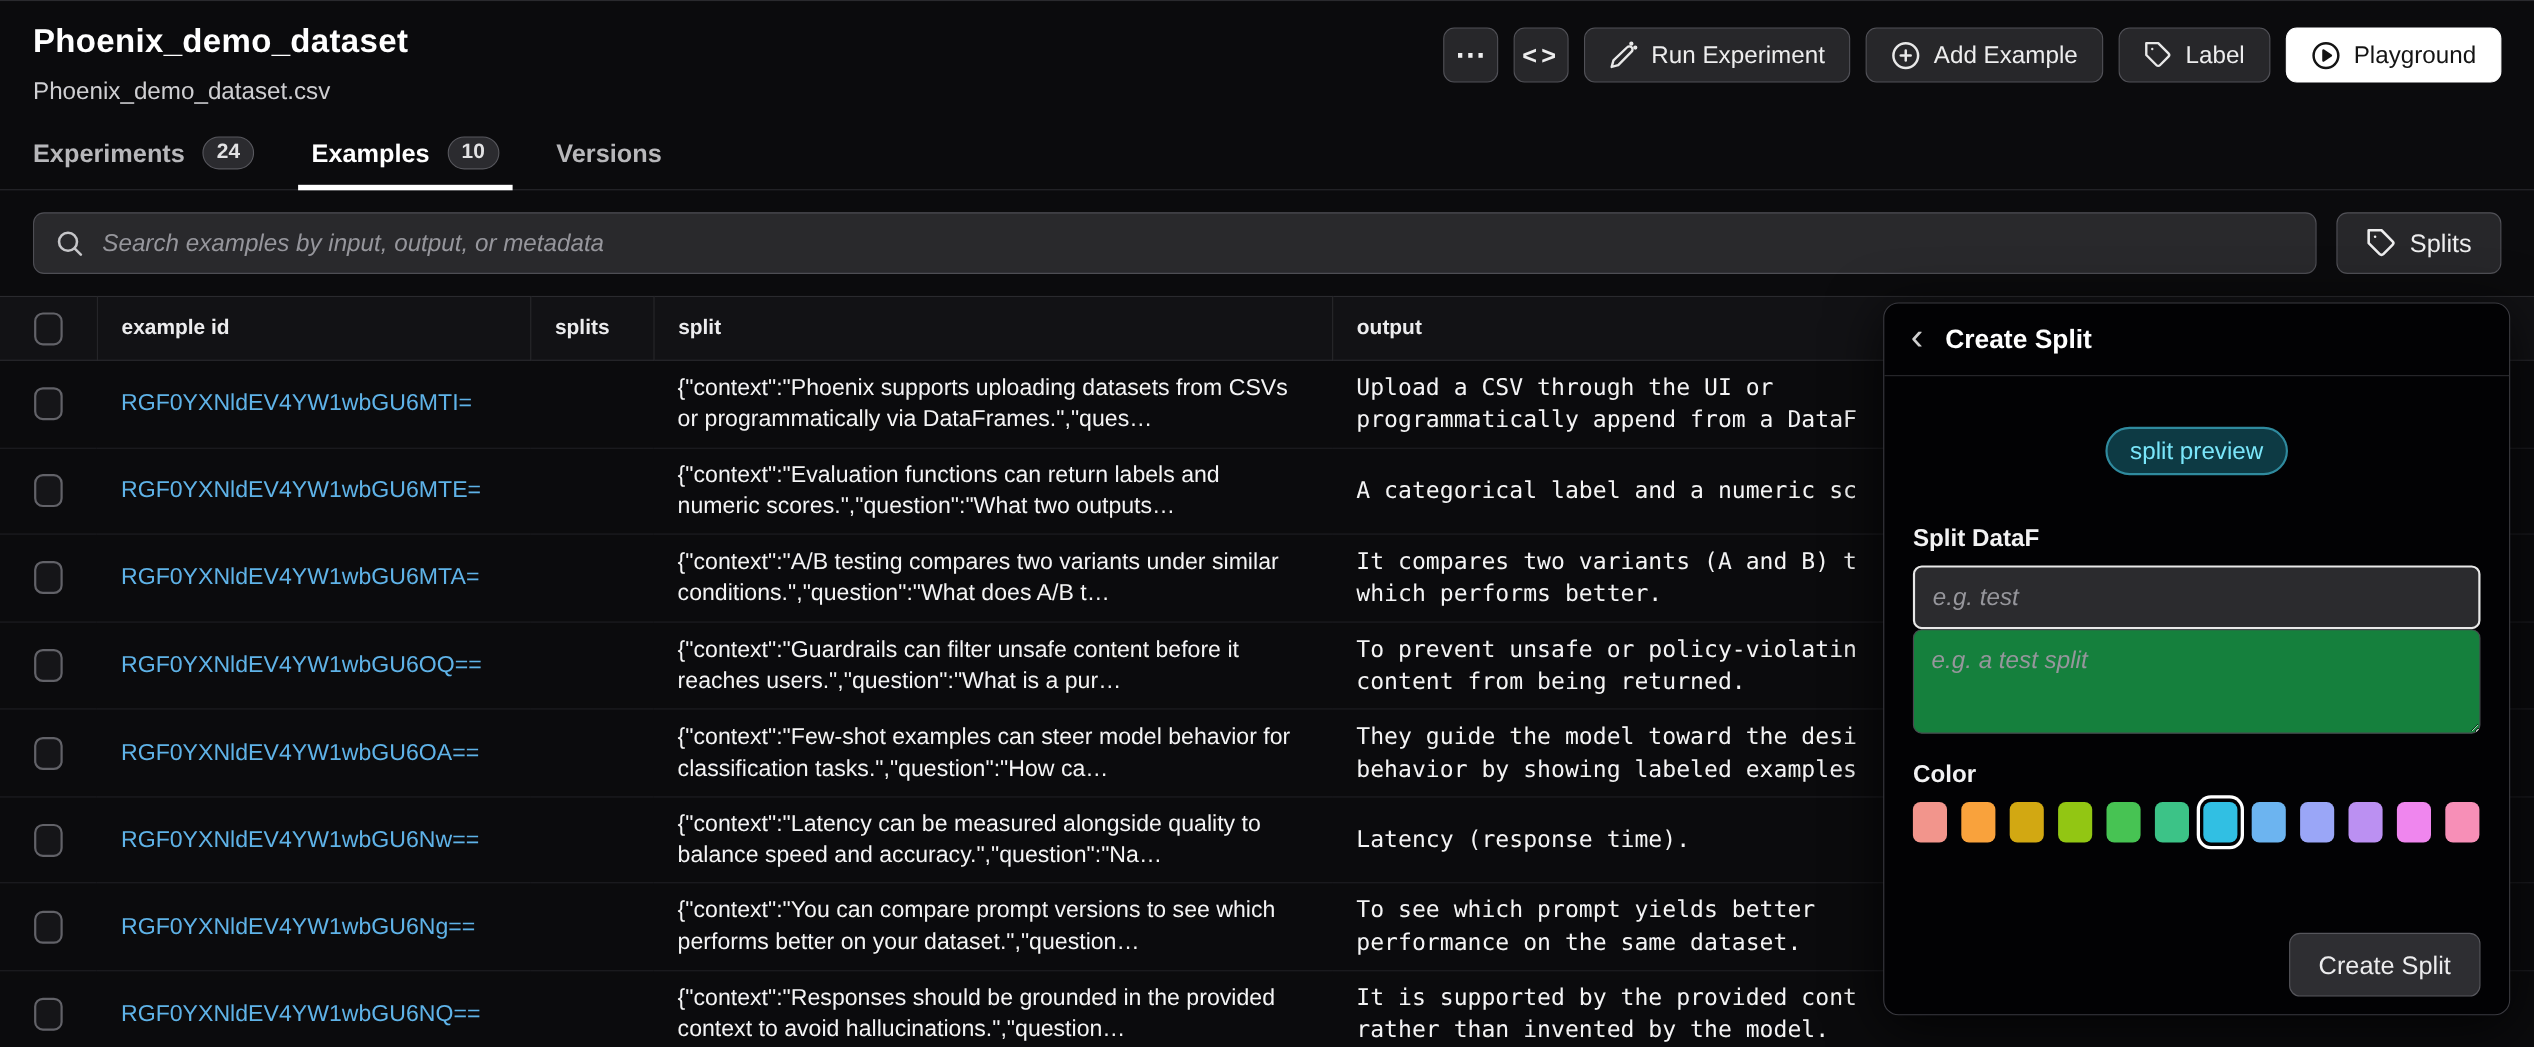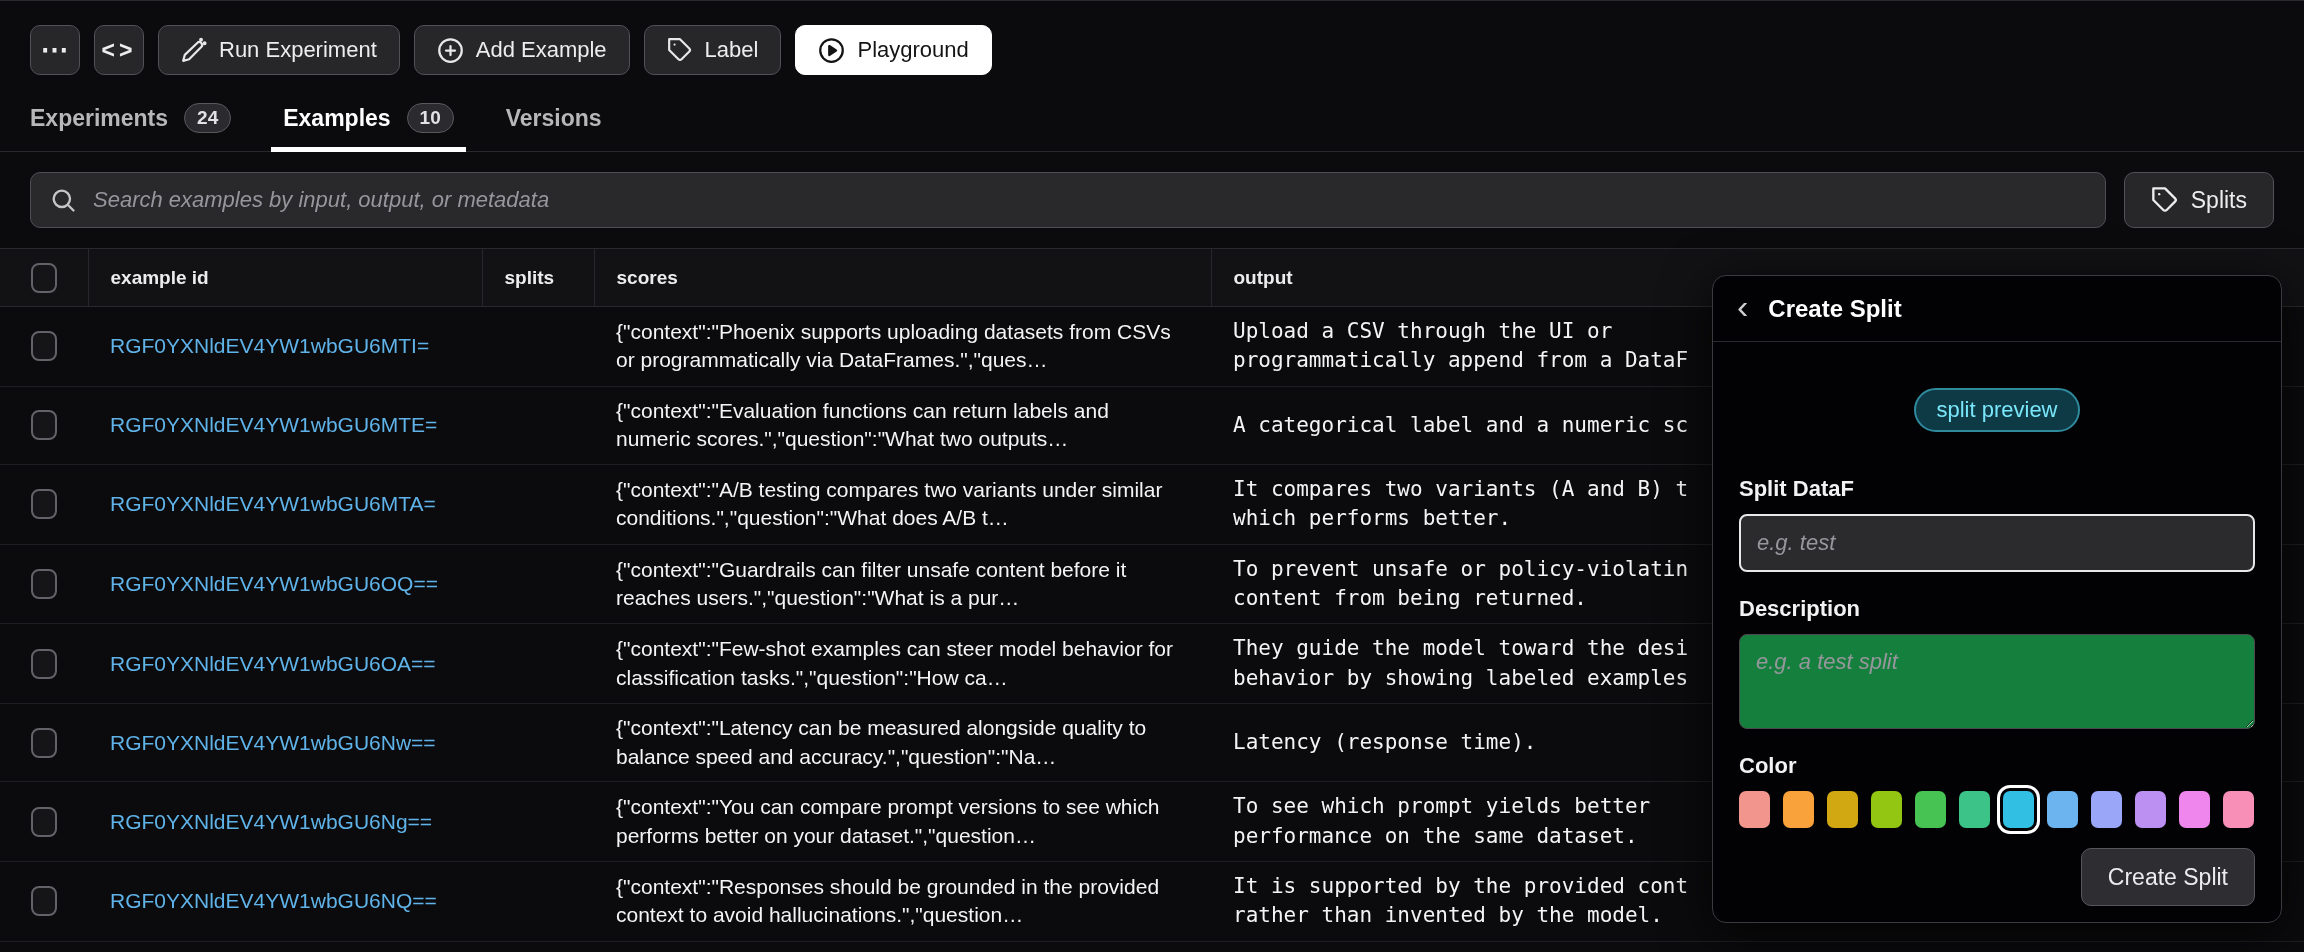--- a/index.html
+++ b/index.html
@@ -91,20 +91,24 @@
   .submit { margin-top:auto; align-self:flex-end;
             height:58px; padding:0 26px; background:#2e2e32; border:1px solid #56565c;
             border-radius:10px; font-size:23px; color:#ececee; cursor:pointer; }
   svg { display:block; }
 </style>
 </head>
 <body>
 
 <div class="header">
   <div class="header-top">
+    <div>
+      <div class="page-title">Phoenix_demo_dataset</div>
+      <div class="page-subtitle">Phoenix_demo_dataset.csv</div>
+    </div>
     <div class="actions">
       <button class="btn icon-only">
         <span class="glyph-more">⋯</span>
       </button>
       <button class="btn icon-only">
         <span class="glyph-code">&lt;&gt;</span>
       </button>
       <button class="btn">
         <span class="icon">
           <svg width="26" height="26" viewBox="0 0 24 24" fill="none" stroke="#e8e8e8" stroke-width="2" stroke-linecap="round" stroke-linejoin="round">
@@ -191,21 +195,21 @@
         <col style="width:617px">
         <col>
     </colgroup>
     <thead>
       <tr>
         <th>
             <div class="checkbox"></div>
           </th>
         <th>example id</th>
         <th>splits</th>
-        <th>scores</th>
+        <th>split</th>
         <th>output</th>
       </tr>
     </thead>
     <tbody>
         <tr>
     <td style="text-align:center;">
             <div class="checkbox"></div>
           </td>
     <td><a class="link">RGF0YXNldEV4YW1wbGU6MTI=</a></td>
     <td></td>
@@ -319,21 +323,20 @@
 
 <div class="panel">
   <div class="panel-header">
     <span class="back-chevron">‹</span>
     <span class="panel-title">Create Split</span>
   </div>
   <div class="panel-body">
     <div class="pill">split preview</div>
     <div class="field-label ml-1">Split DataF</div>
     <input class="text-input" type="text" placeholder="e.g. test" style="">
-    <div class="field-label ml-2">Description</div>
     <textarea class="textarea" placeholder="e.g. a test split" style=""></textarea>
     <div class="field-label ml-3" style="margin-bottom:6px;">Color</div>
     <div class="swatches">
         <div class="swatch" style="background: rgb(242, 149, 140);"></div>
         <div class="swatch" style="background: rgb(249, 162, 60);"></div>
         <div class="swatch" style="background: rgb(210, 168, 18);"></div>
         <div class="swatch" style="background: rgb(146, 198, 19);"></div>
         <div class="swatch" style="background: rgb(71, 195, 83);"></div>
         <div class="swatch" style="background: rgb(60, 195, 135);"></div>
         <div class="swatch selected" style="background: rgb(49, 191, 227);"></div>

